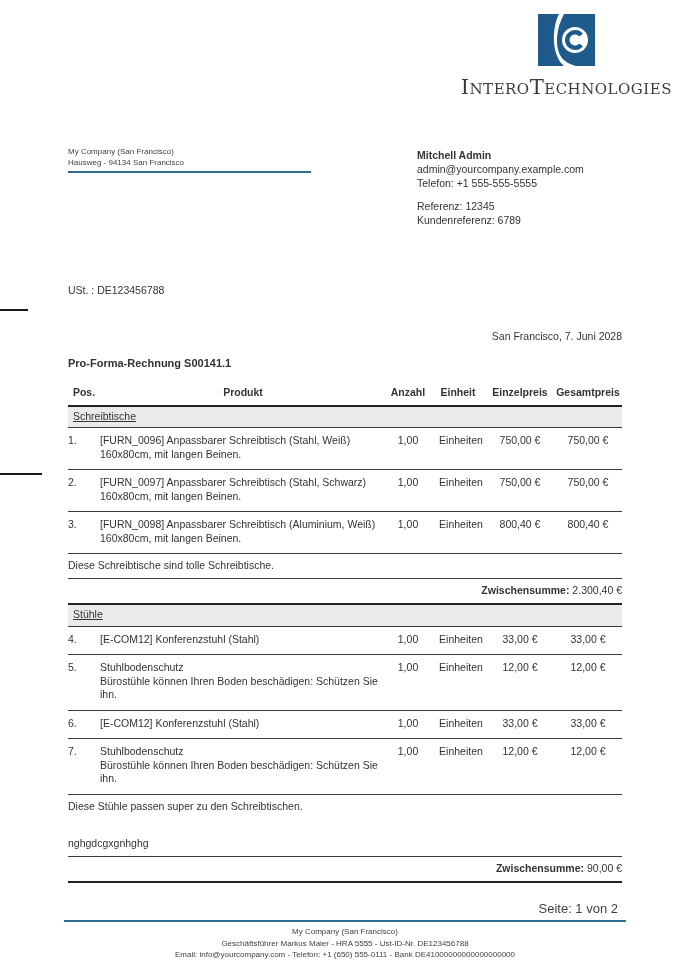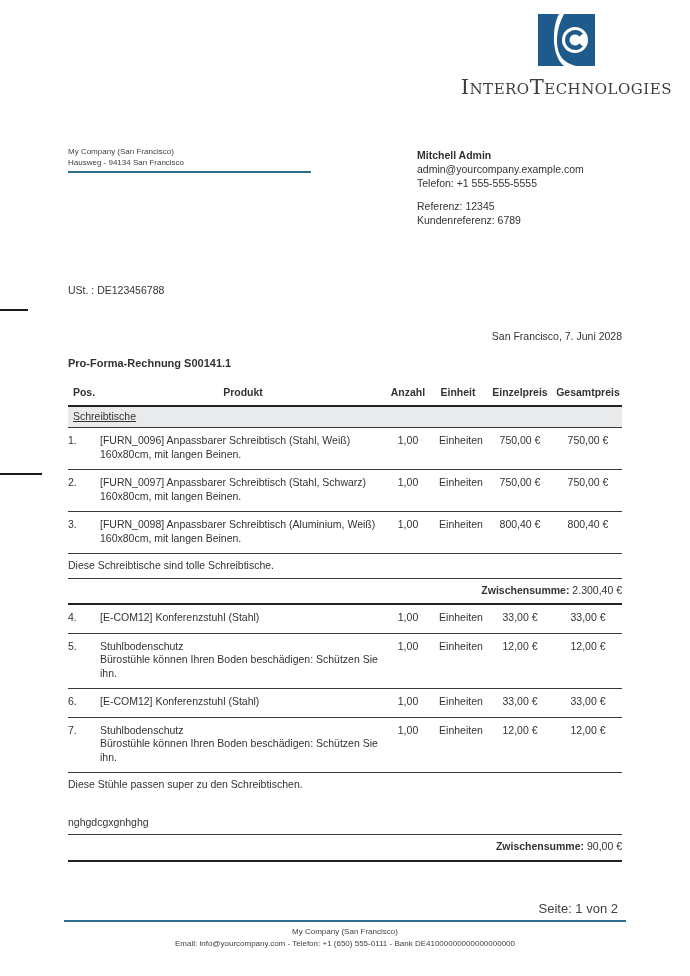--- a/index.html
+++ b/index.html
@@ -149,20 +149,23 @@
           <td class="unit-col">Einheiten</td>
           <td class="num">800,40 €</td>
           <td class="num">800,40 €</td>
         </tr>
         <tr class="row-note with-border">
           <td colspan="6">Diese Schreibtische sind tolle Schreibtische.</td>
         </tr>
         <tr class="row-subtotal">
           <td colspan="6"><span class="sub-label">Zwischensumme:</span><span> 2.300,40 €</span></td>
         </tr>
+        <tr class="row-section">
+          <td colspan="6">Stühle</td>
+        </tr>
         <tr class="row-item">
           <td>4.</td>
           <td>
             <div class="prod-name">[E-COM12] Konferenzstuhl (Stahl)</div>
           </td>
           <td class="num">1,00</td>
           <td class="unit-col">Einheiten</td>
           <td class="num">33,00 €</td>
           <td class="num">33,00 €</td>
         </tr>
@@ -210,16 +213,17 @@
         <tr class="row-subtotal">
           <td colspan="6"><span class="sub-label">Zwischensumme:</span><span> 90,00 €</span></td>
         </tr>
       </tbody>
   </table>
 
   <div class="page-num">Seite: 1 von 2</div>
   <div class="footer">
     <div class="footer-rule"></div>
     <div class="footer-line">My Company (San Francisco)</div>
+    <div class="footer-line">Geschäftsführer Markus Maier - HRA 5555 - Ust-ID-Nr. DE123456788</div>
     <div class="footer-line">Email: info@yourcompany.com - Telefon: +1 (650) 555-0111 - Bank DE41000000000000000000</div>
   </div>
 
 </div>
 
 </body></html>

